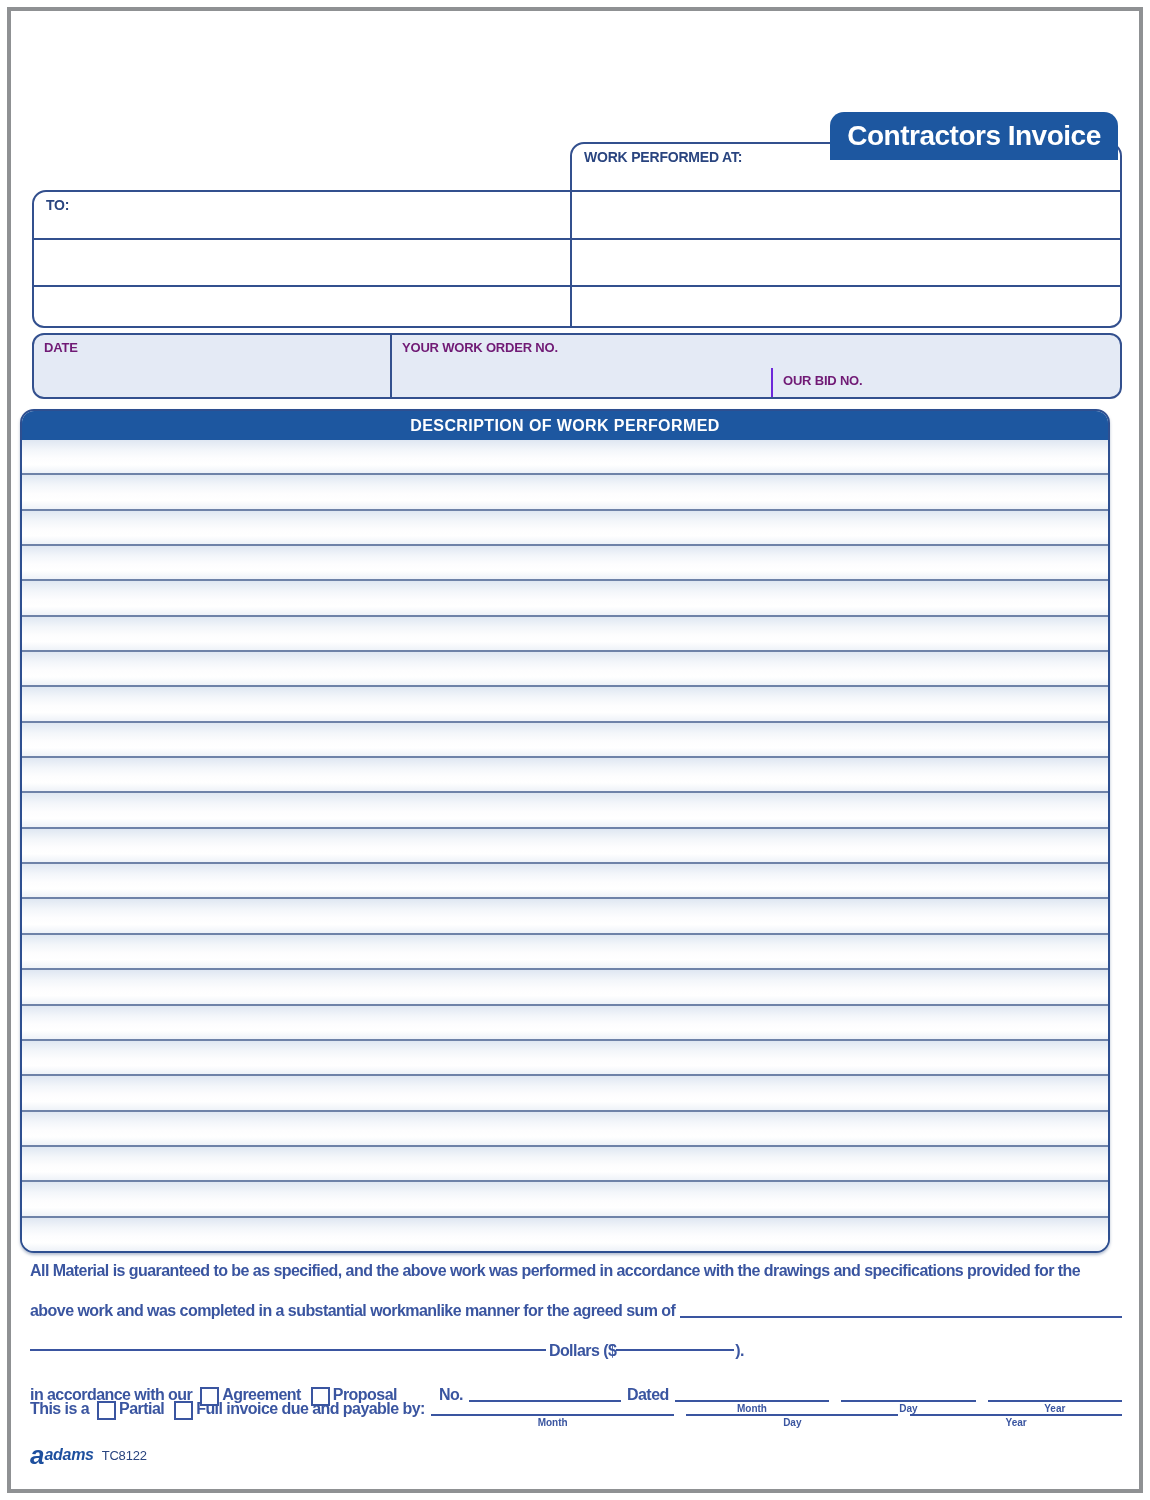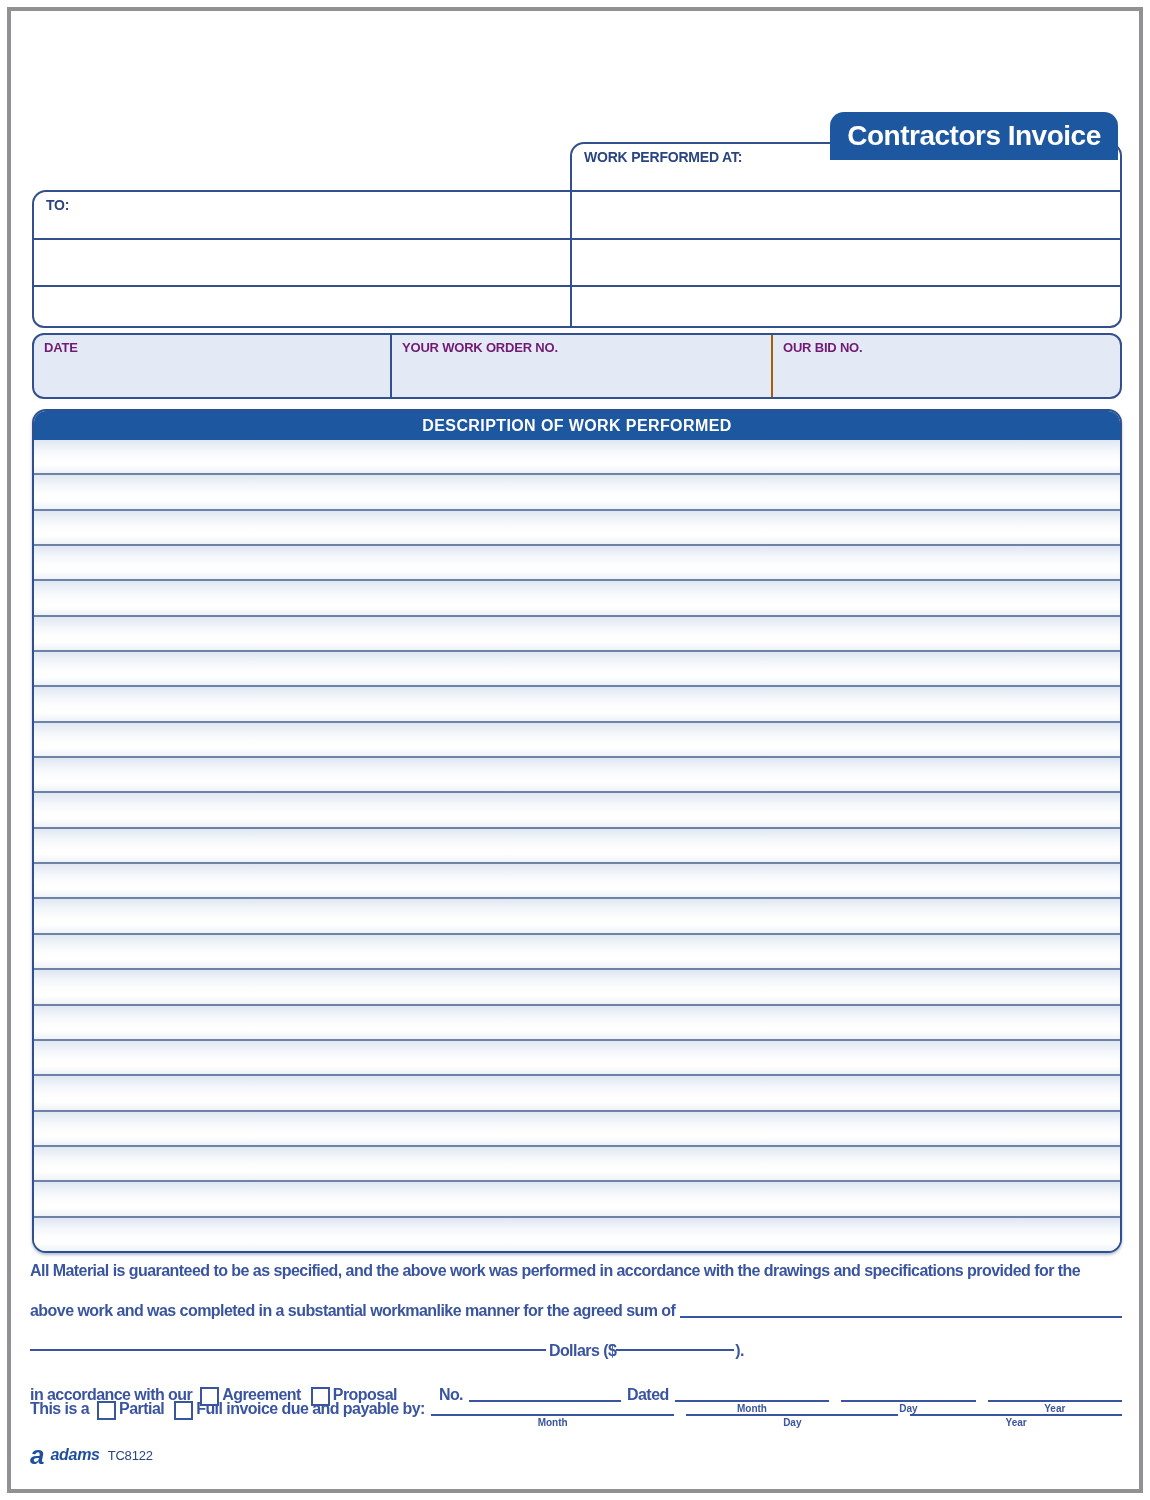--- a/index.html
+++ b/index.html
@@ -20,24 +20,24 @@
   .box-label{position:absolute;left:12px;top:5px;font-size:14px;font-weight:bold;color:#29447f;
              letter-spacing:-0.2px;}
   .hline{position:absolute;left:0;right:0;border-top:2px solid #33508e;}
 
   
   .meta-row{position:absolute;left:32px;top:333px;width:1086px;height:62px;background:#e4eaf5;
             border:2px solid #33508e;border-radius:12px;display:flex;z-index:1;overflow:hidden;}
   .meta-cell{padding:5px 16px 0 10px;font-size:13px;font-weight:bold;color:#701a75;letter-spacing:-0.2px;}
   .meta-cell.c1{width:330px;}
   .meta-cell.c2{width:353px;border-left:2px solid #33508e;}
-  .meta-cell.c3{flex:1;border-left:2px solid #a16207;}
+  .meta-cell.c3{flex:1;border-left:2px solid #6d28d9;margin-top:33px;}
 
   
-  .desc-box{position:absolute;left:32px;top:409px;width:1086px;height:840px;background:#ffffff;
+  .desc-box{position:absolute;left:20px;top:409px;width:1086px;height:840px;background:#ffffff;
             border:2px solid #2e4f90;border-radius:14px;overflow:hidden;
             box-shadow:0 2px 3px rgba(40,70,120,0.35);}
   .desc-header{height:29px;background:#1d57a0;color:#ffffff;text-align:center;line-height:29px;
                font-size:16px;font-weight:bold;letter-spacing:0.4px;}
   .desc-rows{display:flex;flex-direction:column;height:811px;}
   .desc-row{flex:1;border-bottom:2px solid #6e82a8;
             background:linear-gradient(180deg,#dfe7f2 0%,#f3f6fa 30%,#fdfdfe 55%,#ffffff 75%,#eef2f8 100%);}
   .desc-row:last-child{border-bottom:none;}
 
   
@@ -55,21 +55,21 @@
   .uline{position:relative;border-bottom:2px solid #3a55a0;margin:0 0 2px 6px;text-decoration:underline;}
   .uline .sub{position:absolute;top:3px;left:0;right:0;text-align:center;font-size:10px;
               font-weight:bold;color:#3a55a0;letter-spacing:0;}
   .f115{flex:1.15;} .f1{flex:1;margin-top:36px;} .ml12{margin-left:12px;}
   .sp42{width:42px;} .ml8{margin-left:8px;} .ml10{margin-left:10px;} .ml6{margin-left:6px;}
   .ulfix{width:152px;}
 
   
   .foot-left{position:absolute;left:30px;top:1442px;display:flex;align-items:center;color:#1d4f9e;}
   .logo-a{font-weight:bold;font-style:italic;font-size:26px;line-height:26px;}
-  .brand{font-weight:bold;font-style:italic;font-size:16px;margin-left:6px;letter-spacing:-0.3px;}
+  .brand{font-weight:bold;font-style:italic;font-size:16px;margin-left:0;letter-spacing:-0.3px;}
   .formno{font-size:13px;margin-left:8px;color:#29447f;letter-spacing:-0.2px;}
   .foot-right{position:absolute;right:28px;top:1524px;font-size:14px;color:#29447f;
               letter-spacing:-0.2px;}
 </style>
 </head>
 <body>
 
 <div class="page">
   <div class="frame"></div>
 

